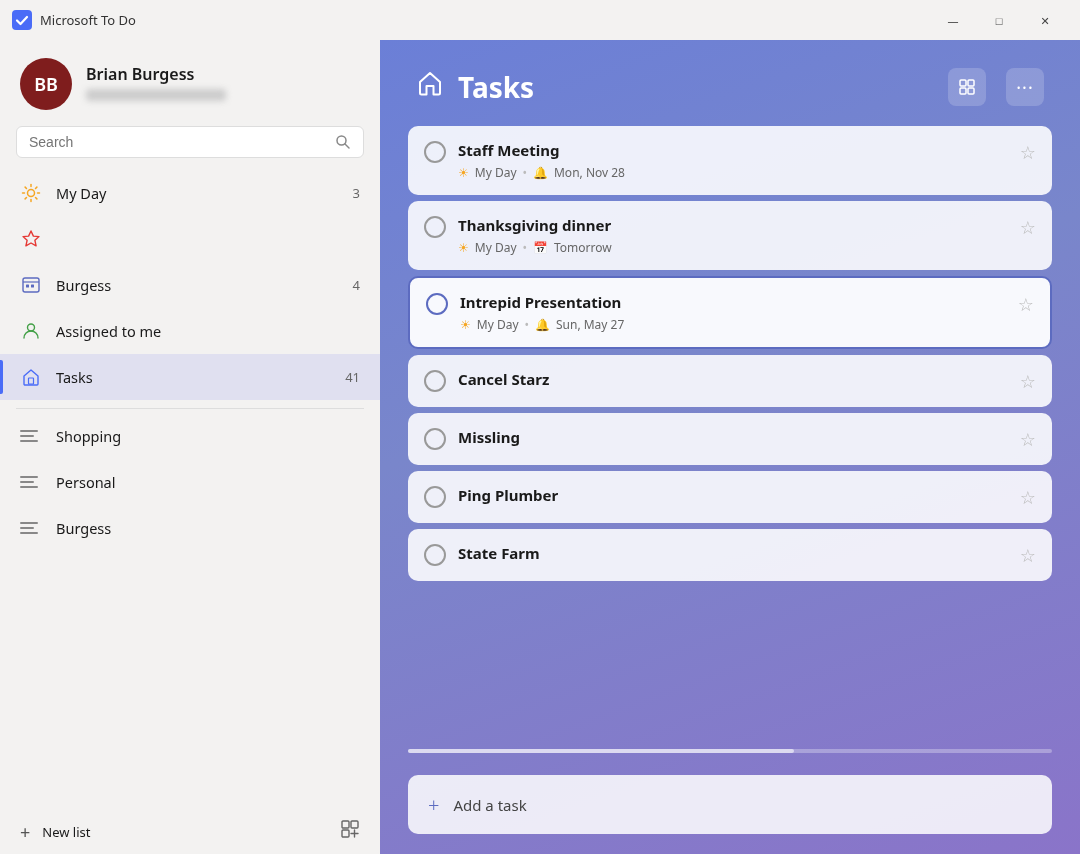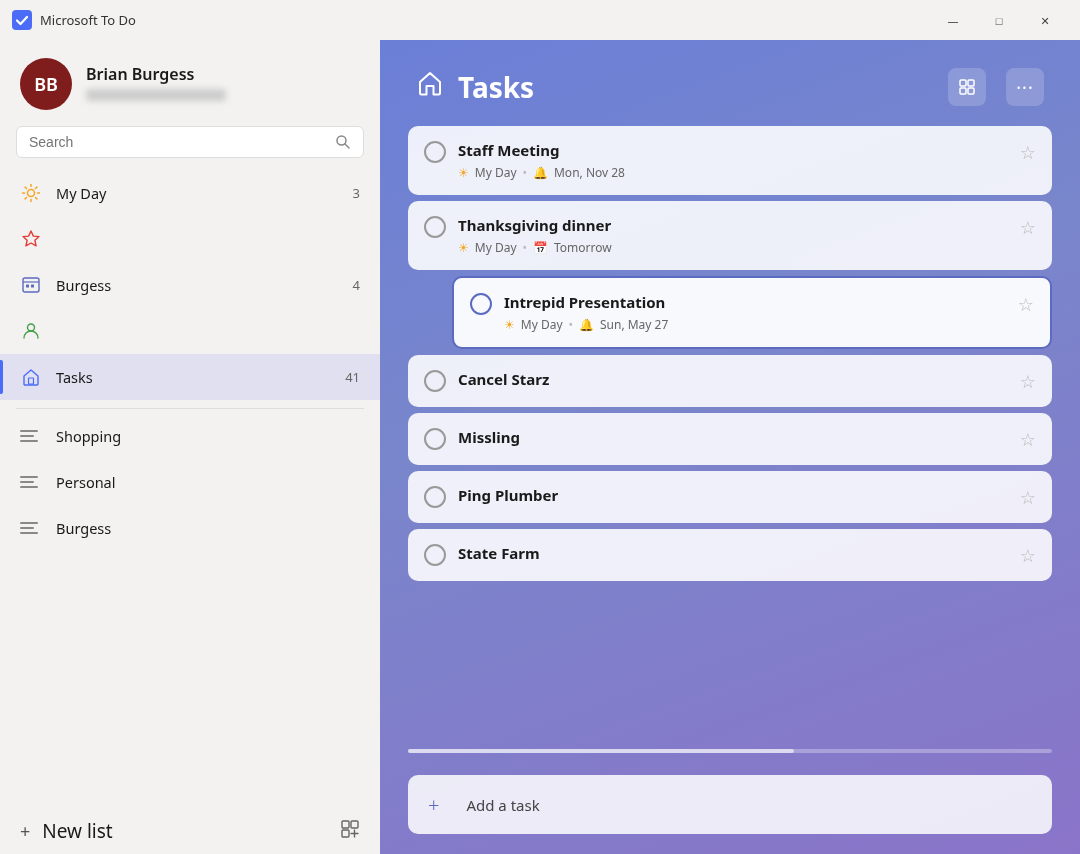--- a/index.html
+++ b/index.html
@@ -222,21 +222,21 @@
       display: flex;
       align-items: center;
       gap: 12px;
       cursor: pointer;
     }
     .new-list-plus {
       font-size: 18px;
       color: #555;
     }
     .new-list-label {
-      font-size: 19px;
+      font-size: 13px;
       color: #1a1a1a;
     }
     .new-list-icon2 {
       font-size: 16px;
       color: #555;
       cursor: pointer;
     }
 
     
     .main-content {
@@ -296,21 +296,20 @@
       padding: 14px 16px;
       display: flex;
       align-items: flex-start;
       gap: 12px;
       cursor: pointer;
       transition: background 0.15s;
     }
     .task-item.selected {
       background: rgba(255,255,255,0.95);
       border: 2px solid #5c6bc0;
-      margin-left: 44px;
     }
 
     .task-circle {
       width: 22px;
       height: 22px;
       border-radius: 50%;
       border: 2px solid #999;
       flex-shrink: 0;
       margin-top: 1px;
       cursor: pointer;
@@ -351,21 +350,20 @@
       cursor: pointer;
     }
     .add-task-plus {
       font-size: 20px;
       color: #5c6bc0;
       font-weight: 300;
     }
     .add-task-label {
       font-size: 15px;
       color: #444;
-      margin-left: 13px;
     }
 
     
     .scroll-track {
       height: 4px;
       background: rgba(255,255,255,0.3);
       border-radius: 2px;
       margin: 0 28px 8px;
     }
     .scroll-thumb {
@@ -459,20 +457,21 @@
         <span class="nav-count">4</span>
       </div>
 
       <div class="nav-item">
         <div class="nav-icon">
           <svg width="20" height="20" viewBox="0 0 20 20" fill="none">
             <circle cx="10" cy="6.5" r="3.5" stroke="#43a047" stroke-width="1.4" fill="none"></circle>
             <path d="M3 17c0-3.9 3.1-7 7-7s7 3.1 7 7" stroke="#43a047" stroke-width="1.4" fill="none" stroke-linecap="round"></path>
           </svg>
         </div>
+        <span class="nav-label">Assigned to me</span>
         <span class="nav-count"></span>
       </div>
 
 
       <div class="nav-item active">
         <div class="nav-icon">
           <svg width="20" height="20" viewBox="0 0 20 20" fill="none">
             <path d="M3 9L10 3l7 6v8a1 1 0 01-1 1H4a1 1 0 01-1-1V9z" stroke="#4a6cf7" stroke-width="1.4" fill="none" stroke-linejoin="round"></path>
             <rect x="7.5" y="11" width="5" height="6" rx="0.5" stroke="#4a6cf7" stroke-width="1.2" fill="none"></rect>
           </svg>

